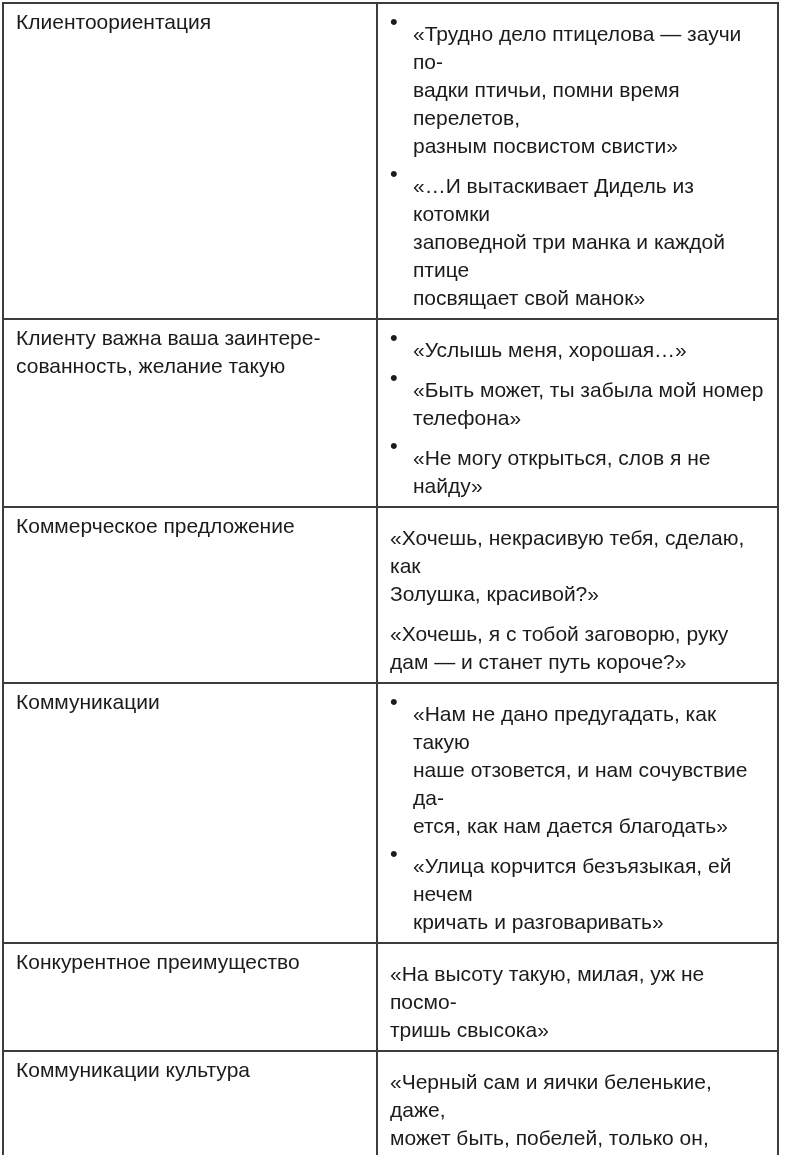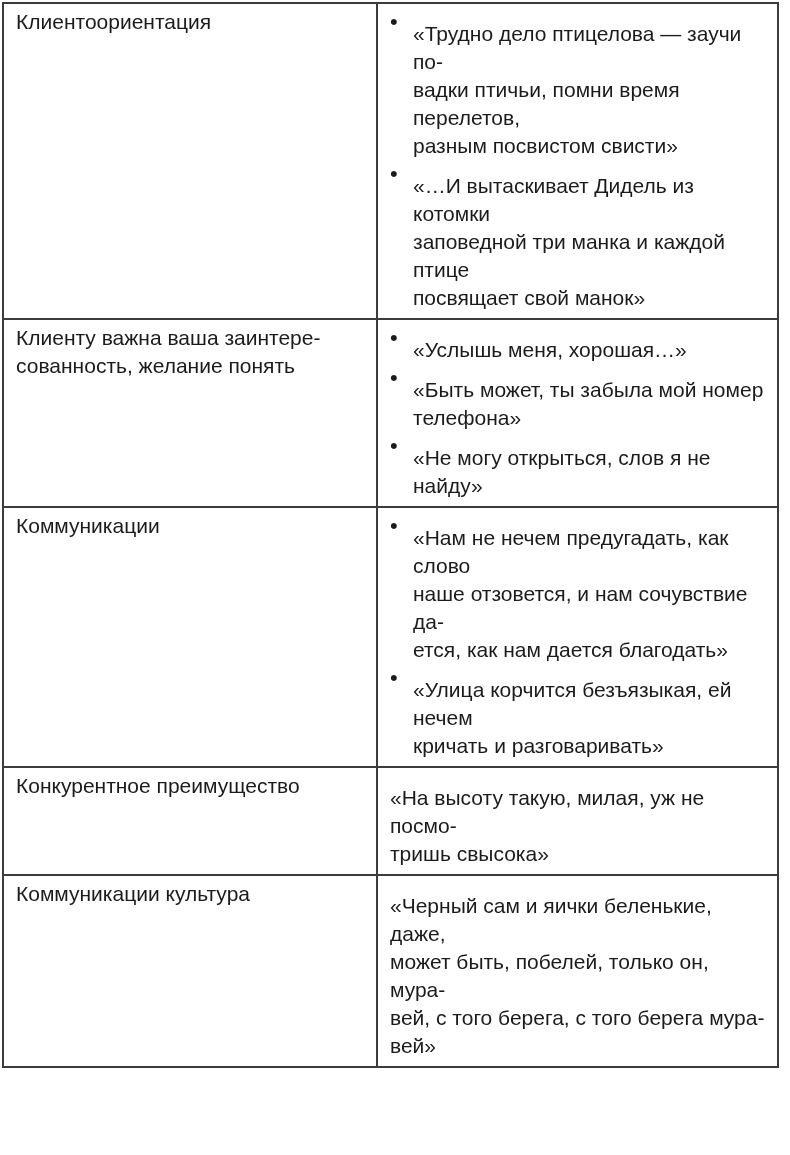--- a/index.html
+++ b/index.html
@@ -71,46 +71,57 @@
               <span class="bullet">•</span>
               <span class="quote-text">«…И вытаскивает Дидель из котомки
 заповедной три манка и каждой птице
 посвящает свой манок»</span>
             </div>
           </td>
         </tr>
         <tr>
           <td class="term-cell">
             <div class="term-text">Клиенту важна ваша заинтере-
-сованность, желание понять</div>
+сованность, желание такую</div>
           </td>
           <td class="quotes-cell">
             <div class="quote-item">
               <span class="bullet">•</span>
               <span class="quote-text">«Услышь меня, хорошая…»</span>
             </div>
             <div class="quote-item">
               <span class="bullet">•</span>
               <span class="quote-text">«Быть может, ты забыла мой номер
 телефона»</span>
             </div>
             <div class="quote-item">
               <span class="bullet">•</span>
               <span class="quote-text">«Не могу открыться, слов я не найду»</span>
             </div>
           </td>
         </tr>
         <tr>
           <td class="term-cell">
+            <div class="term-text">Коммерческое предложение</div>
+          </td>
+          <td class="quotes-cell">
+            <div class="quote-plain">«Хочешь, некрасивую тебя, сделаю, как
+Золушка, красивой?»</div>
+            <div class="quote-plain">«Хочешь, я с тобой заговорю, руку
+дам — и станет путь короче?»</div>
+          </td>
+        </tr>
+        <tr>
+          <td class="term-cell">
             <div class="term-text">Коммуникации</div>
           </td>
           <td class="quotes-cell">
             <div class="quote-item">
               <span class="bullet">•</span>
-              <span class="quote-text">«Нам не нечем предугадать, как слово
+              <span class="quote-text">«Нам не дано предугадать, как такую
 наше отзовется, и нам сочувствие да-
 ется, как нам дается благодать»</span>
             </div>
             <div class="quote-item">
               <span class="bullet">•</span>
               <span class="quote-text">«Улица корчится безъязыкая, ей нечем
 кричать и разговаривать»</span>
             </div>
           </td>
         </tr>

